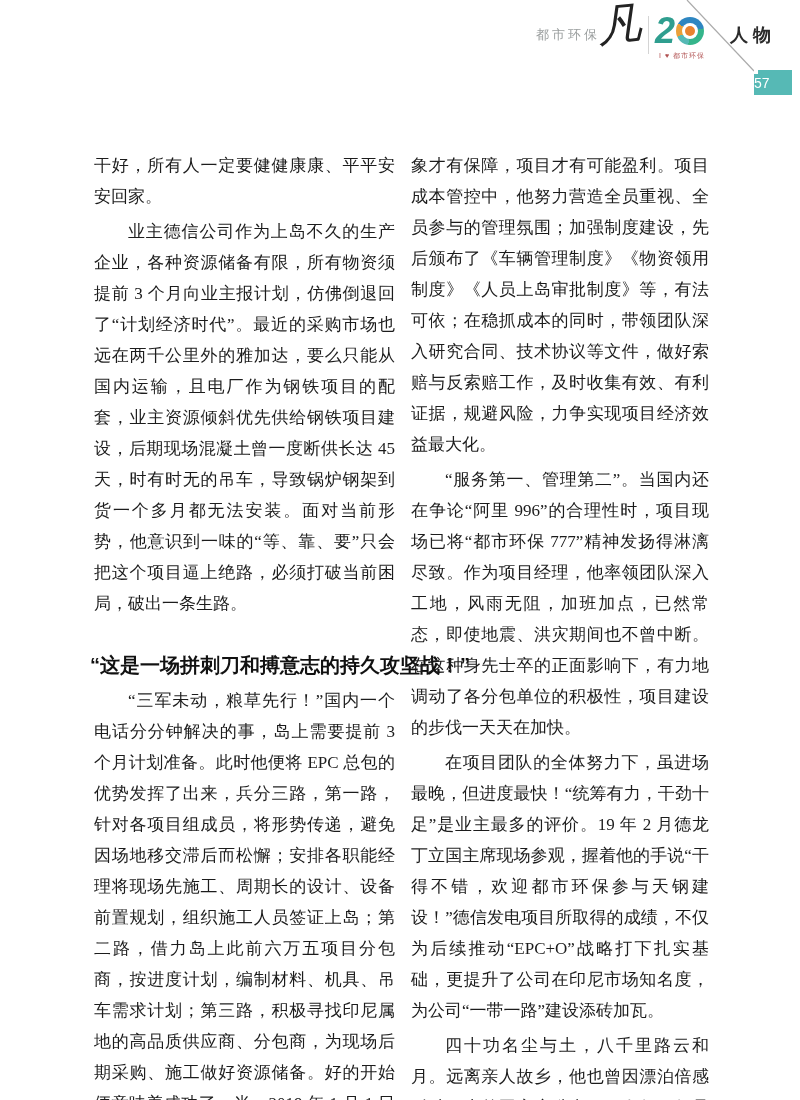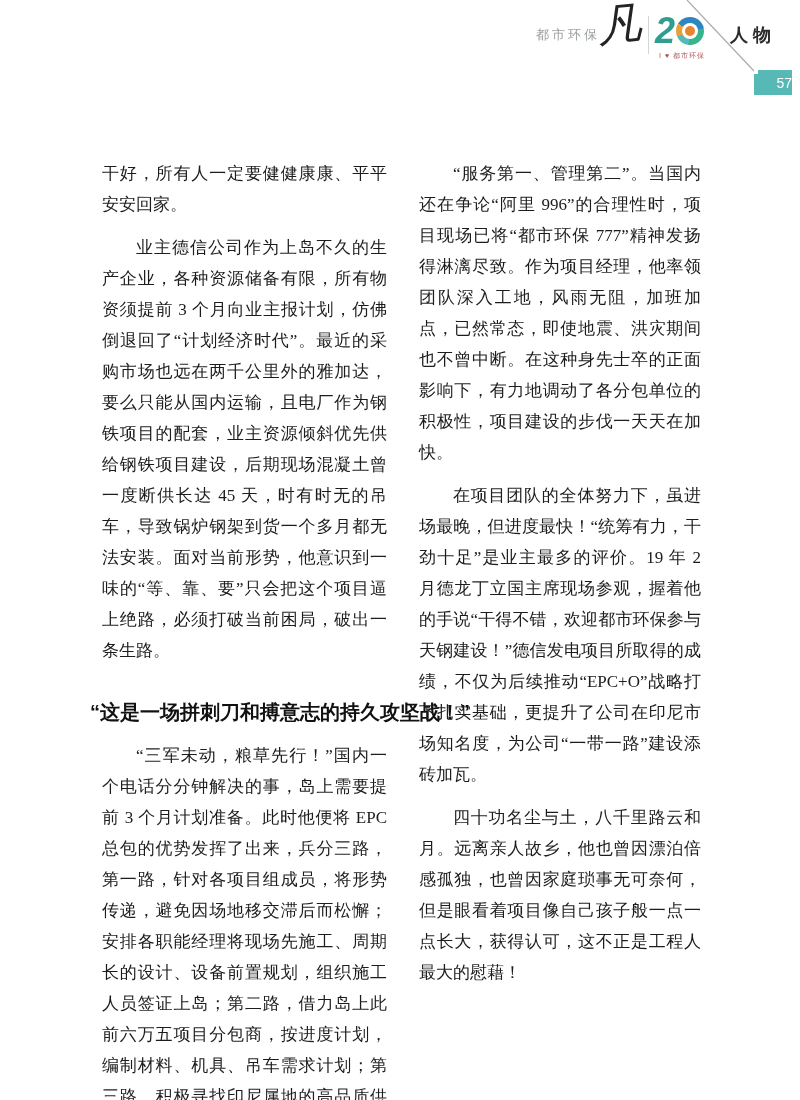--- a/index.html
+++ b/index.html
@@ -53,37 +53,37 @@
   .diag { position:absolute; left:680px; top:0; }
   .section-title {
     position:absolute; left:730px; top:23px;
     font-family:"Liberation Sans","DejaVu Sans",sans-serif;
     font-size:18px; font-weight:bold; letter-spacing:5px; color:#2b2b2b;text-align:center;
   }
   .pagenum-box {
     position:absolute; left:754px; top:70px; width:38px; height:25px;
     background:#56b9b5; color:#ffffff;
     font-family:"Liberation Sans","DejaVu Sans",sans-serif;
-    font-size:14px; display:flex; align-items:center; justify-content:flex-end;
+    font-size:14px; display:flex; align-items:center; justify-content:flex-start;
   }
   .pagenum-box::before {
     content:""; position:absolute; left:0; top:0; width:4px; height:4px;
     background:#ffffff;
   }
 
   
   .col {
     position:absolute; top:146px;
     font-size:17px; line-height:31px;
     text-align:justify; text-justify:inter-character;
     color:#1c1c1c;
   }
   .col-left  { left:90px;  width:309px; }
   .col-right { left:407px; width:306px; }
-  .para { margin:12px; text-indent:2em; }
+  .para { margin:4px; text-indent:2em; }
   .para.no-indent { text-indent:0; }
   .col-heading {
     margin:31px 0 0 0; text-indent:0; text-align:center;
     font-family:"Liberation Sans","DejaVu Sans",sans-serif;
     font-weight:bold; font-size:20px; white-space:nowrap; color:#111;
   }
 </style>
 </head>
 <body>
 
@@ -107,19 +107,20 @@
 
   <div class="col col-left">
     <p class="para no-indent">干好，所有人一定要健健康康、平平安安回家。</p>
     <p class="para">业主德信公司作为上岛不久的生产企业，各种资源储备有限，所有物资须提前 3 个月向业主报计划，仿佛倒退回了“计划经济时代”。最近的采购市场也远在两千公里外的雅加达，要么只能从国内运输，且电厂作为钢铁项目的配套，业主资源倾斜优先供给钢铁项目建设，后期现场混凝土曾一度断供长达 45 天，时有时无的吊车，导致锅炉钢架到货一个多月都无法安装。面对当前形势，他意识到一味的“等、靠、要”只会把这个项目逼上绝路，必须打破当前困局，破出一条生路。</p>
     <p class="col-heading">“这是一场拼刺刀和搏意志的持久攻坚战！”</p>
     <p class="para">“三军未动，粮草先行！”国内一个电话分分钟解决的事，岛上需要提前 3 个月计划准备。此时他便将 EPC 总包的优势发挥了出来，兵分三路，第一路，针对各项目组成员，将形势传递，避免因场地移交滞后而松懈；安排各职能经理将现场先施工、周期长的设计、设备前置规划，组织施工人员签证上岛；第二路，借力岛上此前六万五项目分包商，按进度计划，编制材料、机具、吊车需求计划；第三路，积极寻找印尼属地的高品质供应商、分包商，为现场后期采购、施工做好资源储备。好的开始便意味着成功了一半。2019 年 1 月 1 日正式进场，此时距上岛正好四个月，这是“黄金四个月”：结构图纸已到、辅材到港、人员上岛，确保了土建顺利开工，也为两个月后主厂房钢构、锅炉上岛安装提供了条件。</p>
 
   </div>
 
   <div class="col col-right">
+    <p class="para no-indent">象才有保障，项目才有可能盈利。项目成本管控中，他努力营造全员重视、全员参与的管理氛围；加强制度建设，先后颁布了《车辆管理制度》《物资领用制度》《人员上岛审批制度》等，有法可依；在稳抓成本的同时，带领团队深入研究合同、技术协议等文件，做好索赔与反索赔工作，及时收集有效、有利证据，规避风险，力争实现项目经济效益最大化。</p>
     <p class="para">“服务第一、管理第二”。当国内还在争论“阿里 996”的合理性时，项目现场已将“都市环保 777”精神发扬得淋漓尽致。作为项目经理，他率领团队深入工地，风雨无阻，加班加点，已然常态，即使地震、洪灾期间也不曾中断。在这种身先士卒的正面影响下，有力地调动了各分包单位的积极性，项目建设的步伐一天天在加快。</p>
     <p class="para">在项目团队的全体努力下，虽进场最晚，但进度最快！“统筹有力，干劲十足”是业主最多的评价。19 年 2 月德龙丁立国主席现场参观，握着他的手说“干得不错，欢迎都市环保参与天钢建设！”德信发电项目所取得的成绩，不仅为后续推动“EPC+O”战略打下扎实基础，更提升了公司在印尼市场知名度，为公司“一带一路”建设添砖加瓦。</p>
     <p class="para">四十功名尘与土，八千里路云和月。远离亲人故乡，他也曾因漂泊倍感孤独，也曾因家庭琐事无可奈何，但是眼看着项目像自己孩子般一点一点长大，获得认可，这不正是工程人最大的慰藉！</p>
 
   </div>
 
 </div>
 
 </body></html>

